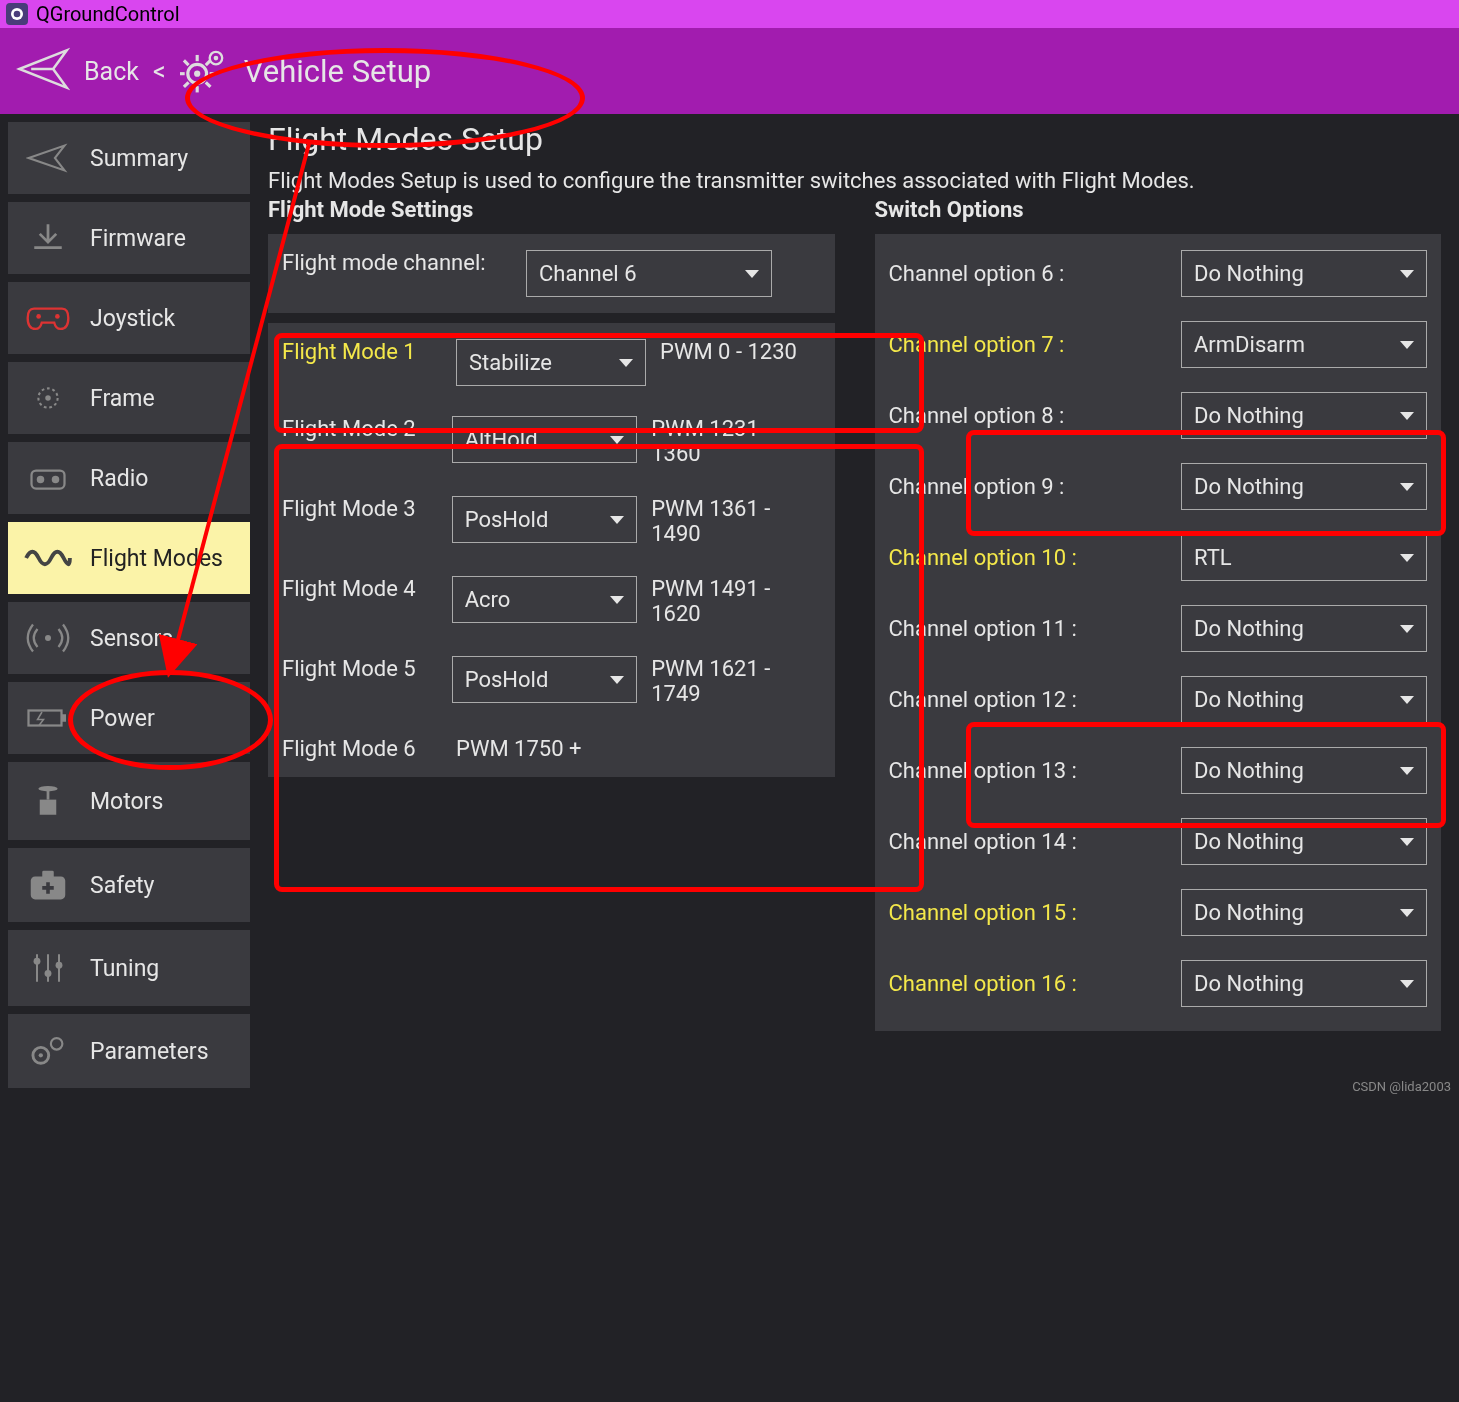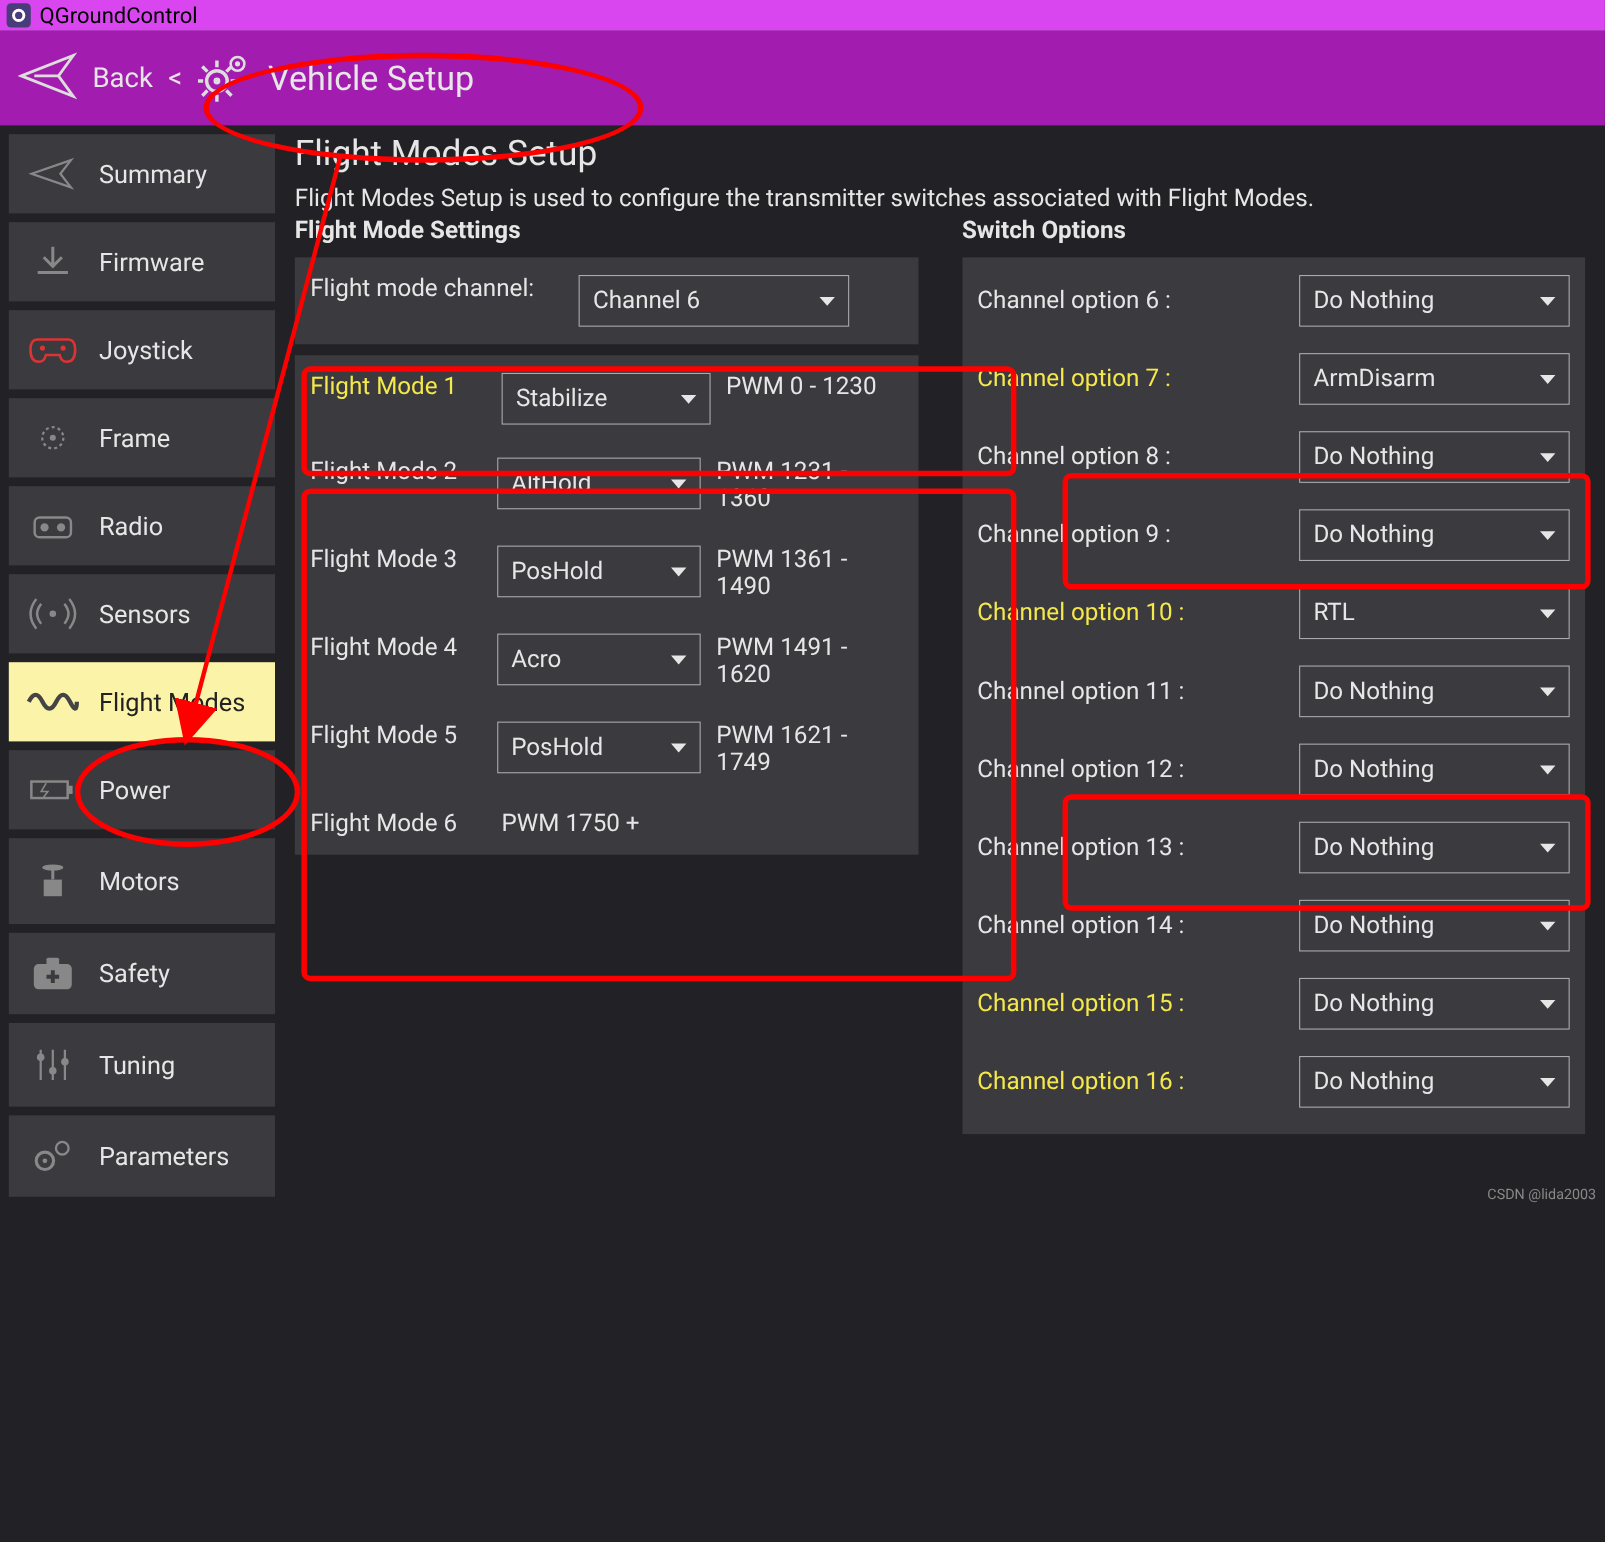--- a/index.html
+++ b/index.html
@@ -129,36 +129,36 @@
       <div class="side-item">
         <span class="ic">
             <svg width="48" height="36" viewBox="0 0 64 48">
               <rect x="10" y="14" width="44" height="24" rx="6" fill="none" stroke="#888" stroke-width="3"></rect>
               <circle cx="22" cy="26" r="5" fill="#888"></circle>
               <circle cx="42" cy="26" r="5" fill="#888"></circle>
             </svg>
           </span>
         <span>Radio</span>
       </div>
+      <div class="side-item active">
+        <span class="ic">
+            <svg width="50" height="36" viewBox="0 0 64 40">
+              <path d="M4 20 Q12 4 20 20 T36 20 T52 20 T60 20" fill="none" stroke="#444" stroke-width="5"></path>
+            </svg>
+          </span>
+        <span>Flight Modes</span>
+      </div>
       <div class="side-item">
         <span class="ic">
             <svg width="48" height="36" viewBox="0 0 64 48">
               <circle cx="32" cy="24" r="4" fill="#888"></circle>
               <path d="M18 12 Q8 24 18 36 M46 12 Q56 24 46 36 M12 6 Q-2 24 12 42 M52 6 Q66 24 52 42" fill="none" stroke="#888" stroke-width="3"></path>
             </svg>
           </span>
         <span>Sensors</span>
-      </div>
-      <div class="side-item active">
-        <span class="ic">
-            <svg width="50" height="36" viewBox="0 0 64 40">
-              <path d="M4 20 Q12 4 20 20 T36 20 T52 20 T60 20" fill="none" stroke="#444" stroke-width="5"></path>
-            </svg>
-          </span>
-        <span>Flight Modes</span>
       </div>
       <div class="side-item">
         <span class="ic">
             <svg width="48" height="36" viewBox="0 0 64 40">
               <rect x="6" y="10" width="44" height="20" fill="none" stroke="#888" stroke-width="3"></rect>
               <rect x="50" y="15" width="6" height="10" fill="#888"></rect>
               <path d="M24 12 L18 22 L26 22 L20 30" fill="none" stroke="#888" stroke-width="2"></path>
             </svg>
           </span>
         <span>Power</span>

